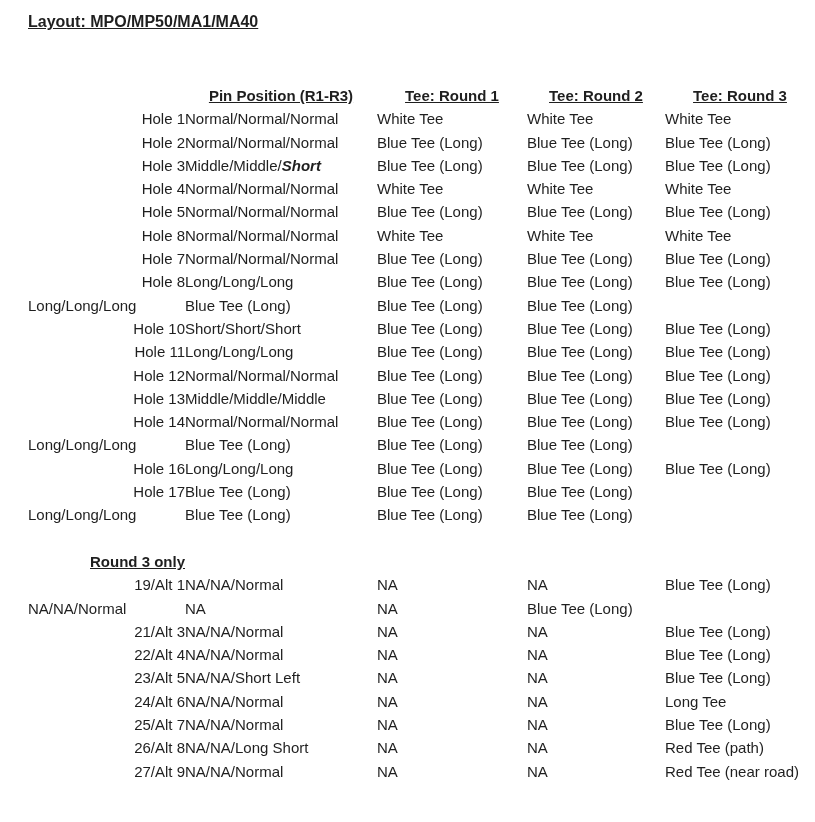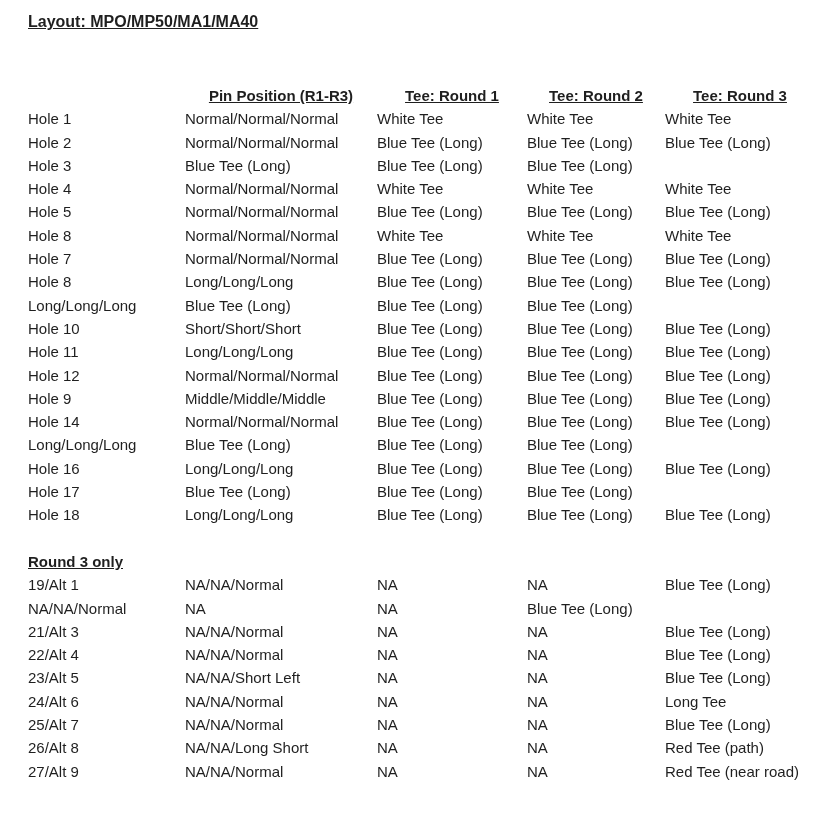--- a/index.html
+++ b/index.html
@@ -33,21 +33,21 @@
   }
   .row {
     display: grid;
     grid-template-columns: 157px 192px 150px 138px 150px;
     font-size: 15px;
     line-height: 23.3px;
     height: 23.3px;
     white-space: nowrap;
   }
   .c { overflow: visible; }
-  .c1 { text-align: left; }
+  .c1 { text-align: right; }
   .c2, .c3, .c4, .c5 { text-align: left; }
   .header-row .c { text-align: center; }
   .hdr {
     font-weight: bold;
     text-decoration: underline;
     margin-top: 28px;
   }
   .spacer-row { height: 23.3px; }
   .em {
     font-weight: bold;
@@ -89,20 +89,21 @@
         </div>
         <div class="row">
           <div class="c c1">Hole 2</div>
           <div class="c c2">Normal/Normal/Normal</div>
           <div class="c c3">Blue Tee (Long)</div>
           <div class="c c4">Blue Tee (Long)</div>
           <div class="c c5">Blue Tee (Long)</div>
         </div>
         <div class="row">
           <div class="c c1">Hole 3</div>
+          <div class="c c2">Middle/Middle/<span class="em">Short</span></div>
           <div class="c c3">Blue Tee (Long)</div>
           <div class="c c4">Blue Tee (Long)</div>
           <div class="c c5">Blue Tee (Long)</div>
         </div>
         <div class="row">
           <div class="c c1">Hole 4</div>
           <div class="c c2">Normal/Normal/Normal</div>
           <div class="c c3">White Tee</div>
           <div class="c c4">White Tee</div>
           <div class="c c5">White Tee</div>
@@ -156,21 +157,21 @@
           <div class="c c5">Blue Tee (Long)</div>
         </div>
         <div class="row">
           <div class="c c1">Hole 12</div>
           <div class="c c2">Normal/Normal/Normal</div>
           <div class="c c3">Blue Tee (Long)</div>
           <div class="c c4">Blue Tee (Long)</div>
           <div class="c c5">Blue Tee (Long)</div>
         </div>
         <div class="row">
-          <div class="c c1">Hole 9</div>
+          <div class="c c1">Hole 13</div>
           <div class="c c2">Middle/Middle/Middle</div>
           <div class="c c3">Blue Tee (Long)</div>
           <div class="c c4">Blue Tee (Long)</div>
           <div class="c c5">Blue Tee (Long)</div>
         </div>
         <div class="row">
           <div class="c c1">Hole 14</div>
           <div class="c c2">Normal/Normal/Normal</div>
           <div class="c c3">Blue Tee (Long)</div>
           <div class="c c4">Blue Tee (Long)</div>
@@ -189,21 +190,20 @@
           <div class="c c4">Blue Tee (Long)</div>
           <div class="c c5">Blue Tee (Long)</div>
         </div>
         <div class="row">
           <div class="c c1">Hole 17</div>
           <div class="c c3">Blue Tee (Long)</div>
           <div class="c c4">Blue Tee (Long)</div>
           <div class="c c5">Blue Tee (Long)</div>
         </div>
         <div class="row">
-          <div class="c c1">Hole 18</div>
           <div class="c c2">Long/Long/Long</div>
           <div class="c c3">Blue Tee (Long)</div>
           <div class="c c4">Blue Tee (Long)</div>
           <div class="c c5">Blue Tee (Long)</div>
         </div>
       </div>
 
     <div class="row spacer-row"></div>
 
     <div class="row">

